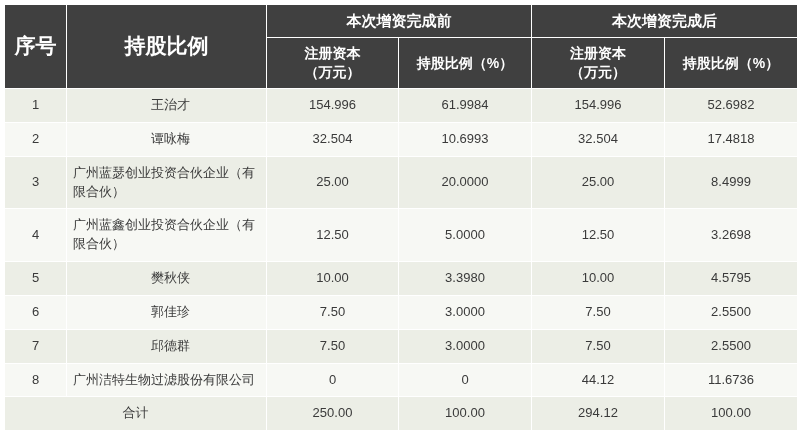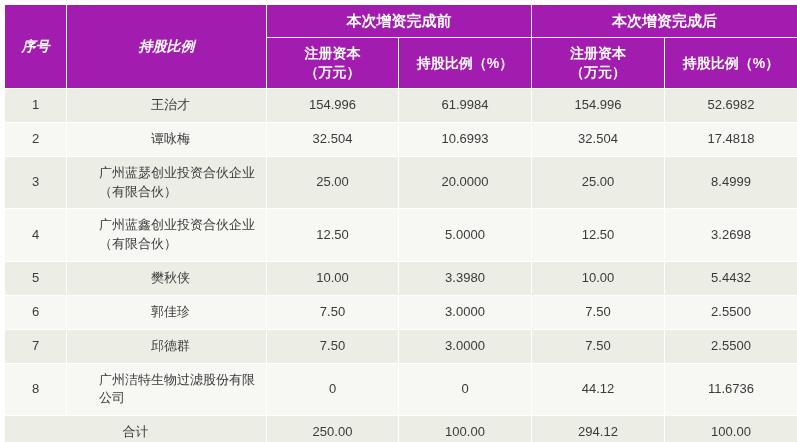--- a/index.html
+++ b/index.html
@@ -25,51 +25,50 @@
     table-layout: fixed;
   }
   table.cap-table col.c0 { width: 62px; }
   table.cap-table col.c1 { width: 200px; }
   table.cap-table col.c2 { width: 132px; }
   table.cap-table col.c3 { width: 133px; }
   table.cap-table col.c4 { width: 133px; }
   table.cap-table col.c5 { width: 133px; }
 
   thead th {
-    background: #a21caf;
+    background: #404040;
     color: #ffffff;
     font-weight: bold;
     font-size: 14px;
     text-align: center;
     vertical-align: middle;
     border: 1px solid #ffffff;
     padding: 6px 4px;
     line-height: 1.35;
   }
   thead th.seq-head, thead th.name-head {
-    font-size: 14px;
-    font-style: italic;
+    font-size: 21px;
   }
   thead th.grp {
     font-size: 15px;
   }
   tbody td {
     border: 1px solid #ffffff;
     font-size: 13px;
     color: #3a3a3a;
     text-align: center;
     vertical-align: middle;
     padding: 7px 6px;
     line-height: 1.45;
   }
   tbody tr.odd td { background: #eceee6; }
   tbody tr.even td { background: #f7f8f4; }
   tbody td.name {
     text-align: left;
-    padding-left: 32px;
+    padding-left: 6px;
   }
   tbody td.name.center {
     text-align: center;
     padding-left: 14px;
   }
   tbody tr.total td {
     background: #eceee6;
   }
   tbody tr.total td.total-label {
     text-align: center;
@@ -140,21 +139,21 @@
         <td>5.0000</td>
         <td>12.50</td>
         <td>3.2698</td>
       </tr>
       <tr class="odd">
         <td>5</td>
         <td class="name center">樊秋侠</td>
         <td>10.00</td>
         <td>3.3980</td>
         <td>10.00</td>
-        <td>5.4432</td>
+        <td>4.5795</td>
       </tr>
       <tr class="even">
         <td>6</td>
         <td class="name center">郭佳珍</td>
         <td>7.50</td>
         <td>3.0000</td>
         <td>7.50</td>
         <td>2.5500</td>
       </tr>
       <tr class="odd">

